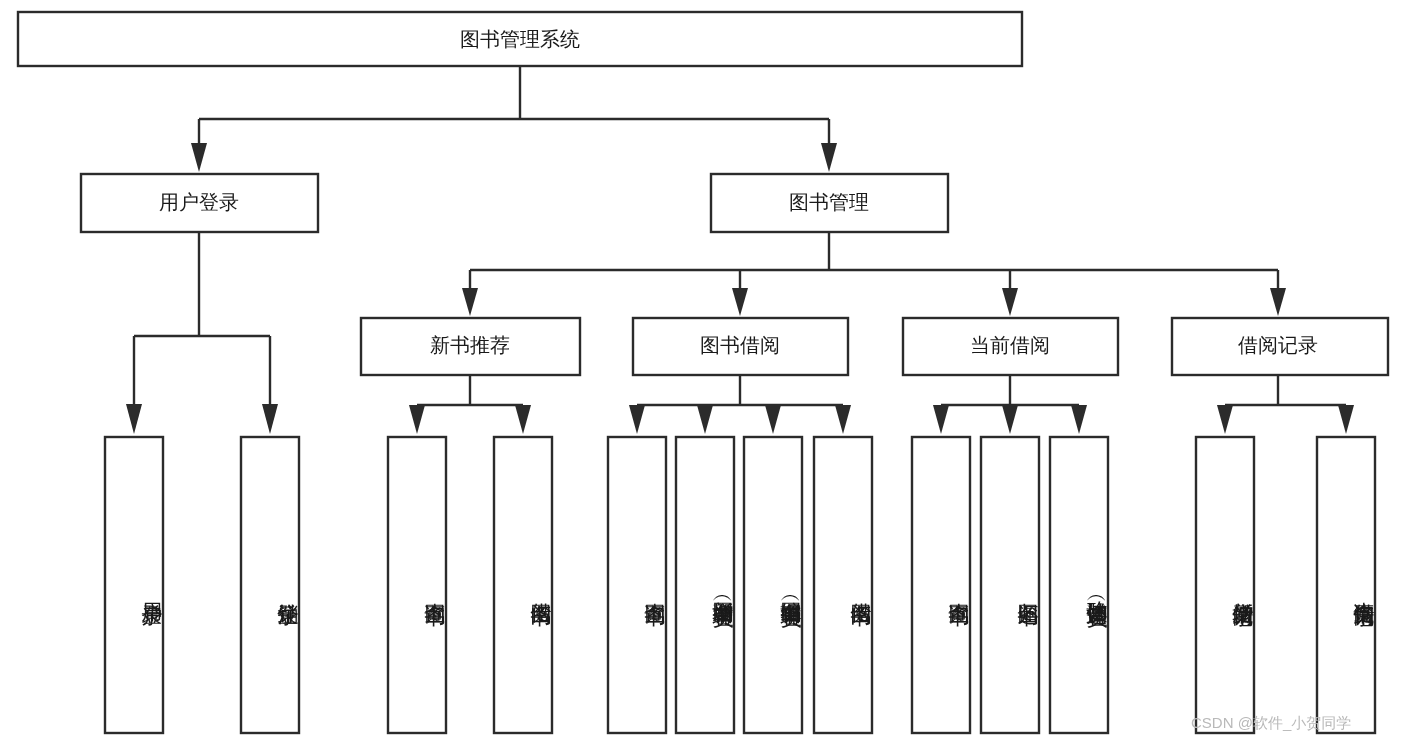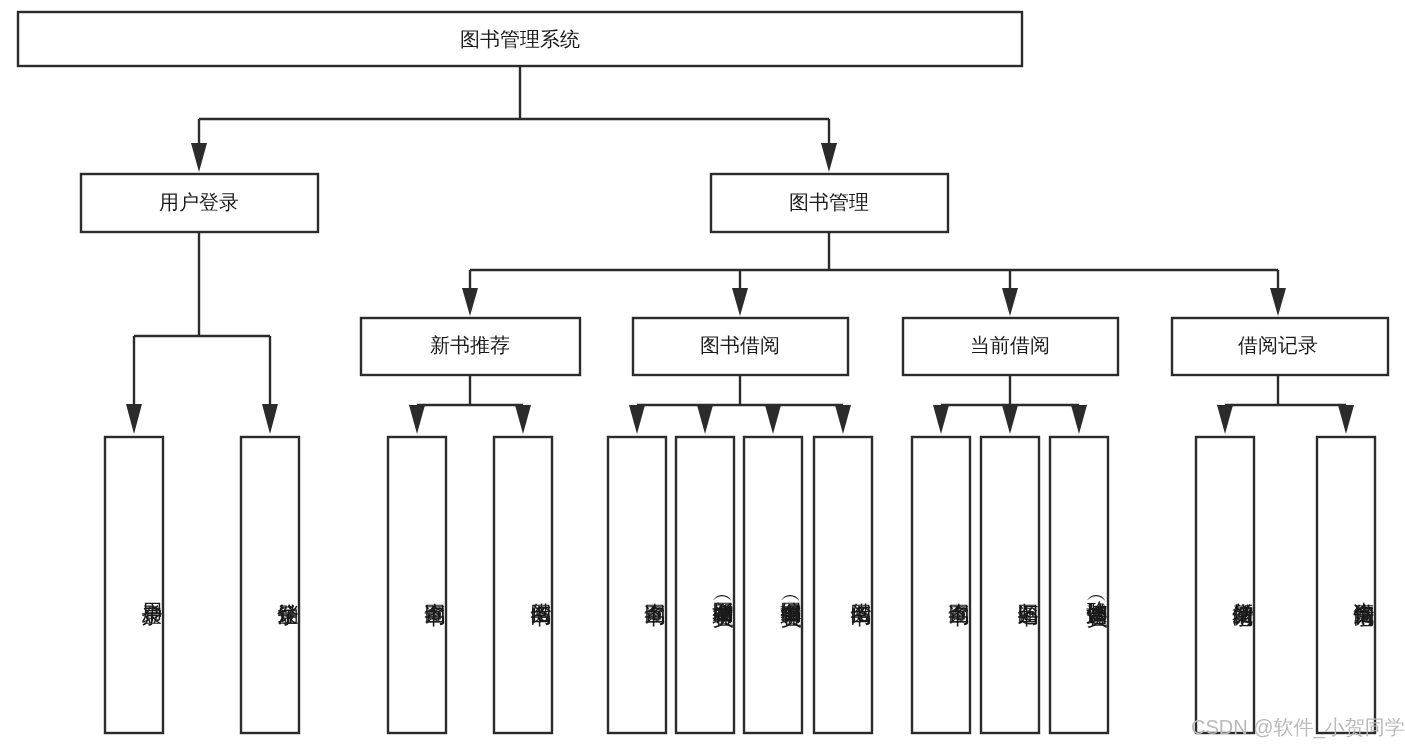--- a/index.html
+++ b/index.html
@@ -65,21 +65,21 @@
     text-align: center;
     pointer-events: none;
     padding-top: 6px;
     box-sizing: border-box;
   }
   #watermark {
     position: absolute;
     left: 1191px;
     top: 714px;
     font-family: "Liberation Sans", "DejaVu Sans", sans-serif;
-    font-size: 20px;
+    font-size: 15px;
     color: #b9b9b9;
     white-space: nowrap;
     pointer-events: none;
   }
 </style>
 </head>
 <body>
 
 <div id="diagram-root">
 

